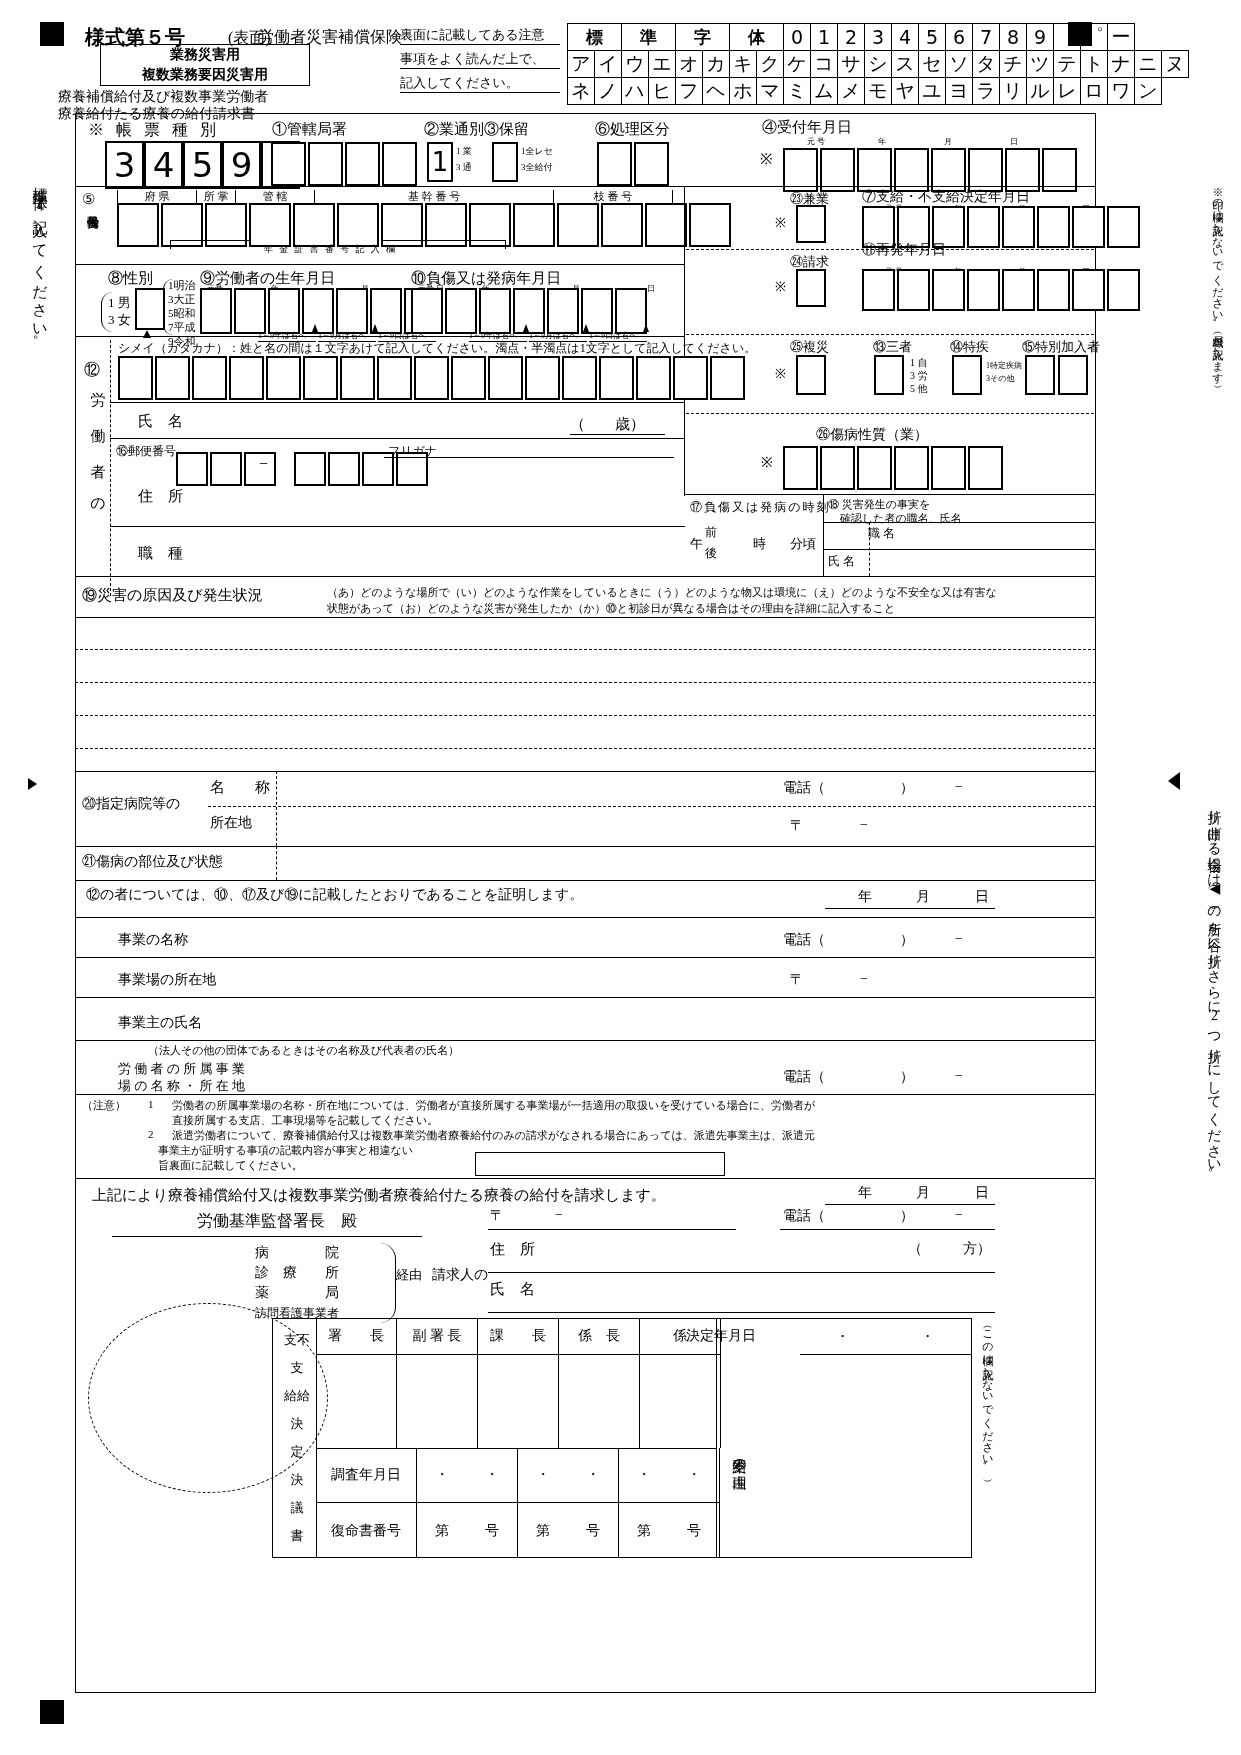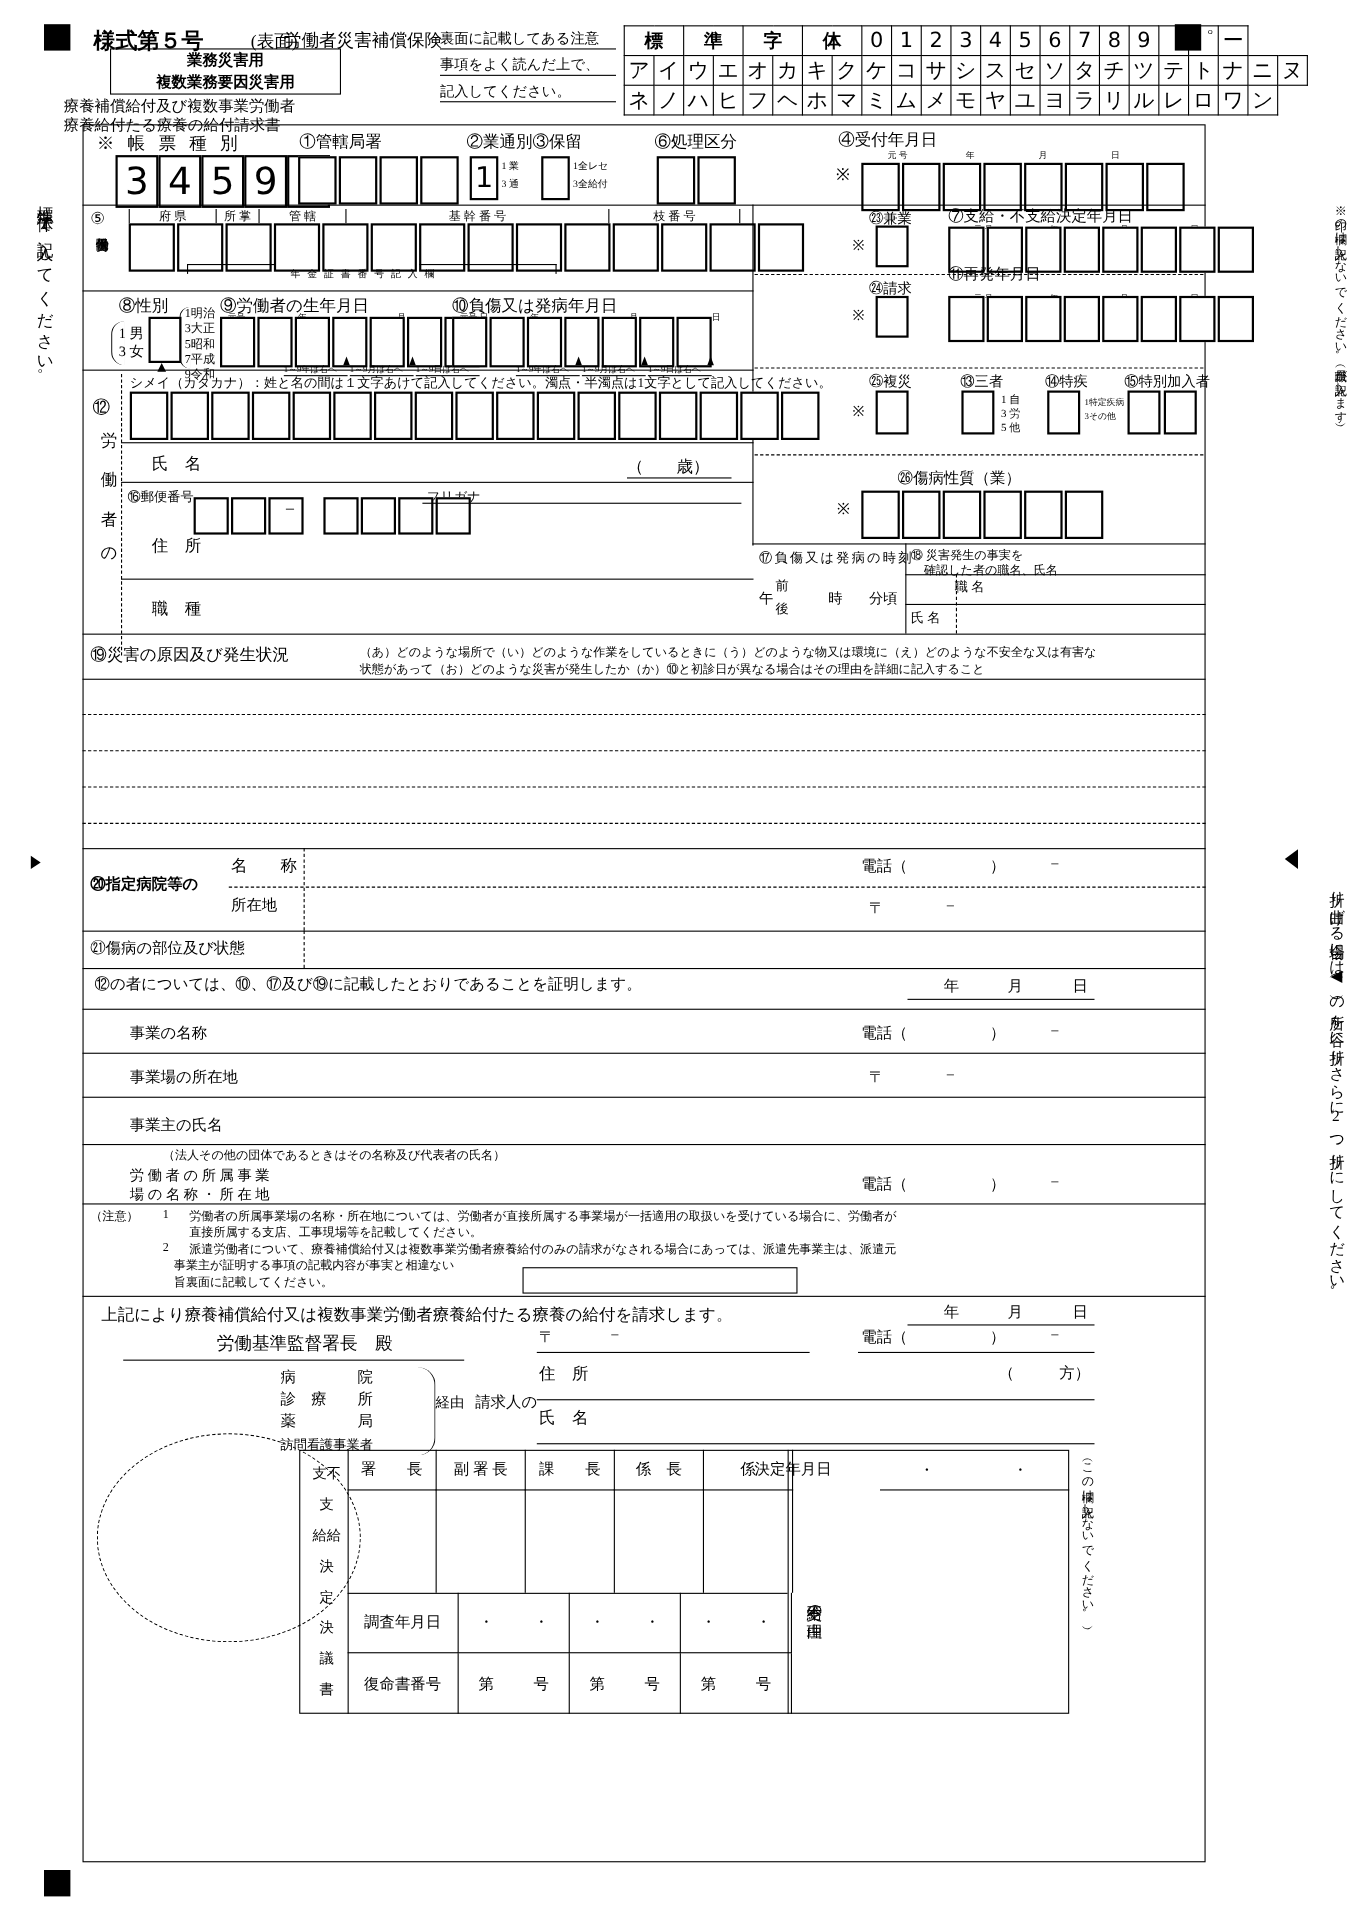--- a/index.html
+++ b/index.html
@@ -452,21 +452,21 @@
   <div class="abs t11 nw" style="left:327px;top:601px;">状態があって（お）どのような災害が発生したか（か）⑩と初診日が異なる場合はその理由を詳細に記入すること</div>
   <div class="abs" style="left:75px;top:617px;width:1021px;height:0;border-top:1.4px solid #000;"></div>
   <div class="abs" id="f19-lines" style="left:75px;top:617px;">
       <div style="width: 1021px; height: 0px; border-top: 1.2px dashed rgb(0, 0, 0); margin-top: 32px;"></div>
       <div style="width: 1021px; height: 0px; border-top: 1.2px dashed rgb(0, 0, 0); margin-top: 32px;"></div>
       <div style="width: 1021px; height: 0px; border-top: 1.2px dashed rgb(0, 0, 0); margin-top: 32px;"></div>
       <div style="width: 1021px; height: 0px; border-top: 1.2px dashed rgb(0, 0, 0); margin-top: 32px;"></div>
     </div>
 
   <div class="abs" style="left:75px;top:771px;width:1021px;height:0;border-top:1.6px solid #000;"></div>
-  <div class="abs t14 nw" style="left:82px;top:795px;font-weight:bold;">⑳指定病院等の</div>
+  <div class="abs t14 nw" style="left:82px;top:795px;">⑳指定病院等の</div>
   <div class="abs t15 nw" style="left:210px;top:778px;">名　　称</div>
   <div class="abs t14 nw" style="left:210px;top:814px;">所在地</div>
   <div class="abs" style="left:276px;top:771px;width:0;height:75px;border-left:1.4px dashed #000;"></div>
   <div class="abs" style="left:208px;top:806px;width:888px;height:0;border-top:1.4px dashed #000;"></div>
   <div class="abs t14 nw" style="left:783px;top:779px;">電話（</div>
   <div class="abs t14 nw" style="left:900px;top:779px;">）</div>
   <div class="abs t14 nw" style="left:955px;top:779px;">−</div>
   <div class="abs t14 nw" style="left:790px;top:817px;">〒</div>
   <div class="abs t14 nw" style="left:860px;top:817px;">−</div>
 

